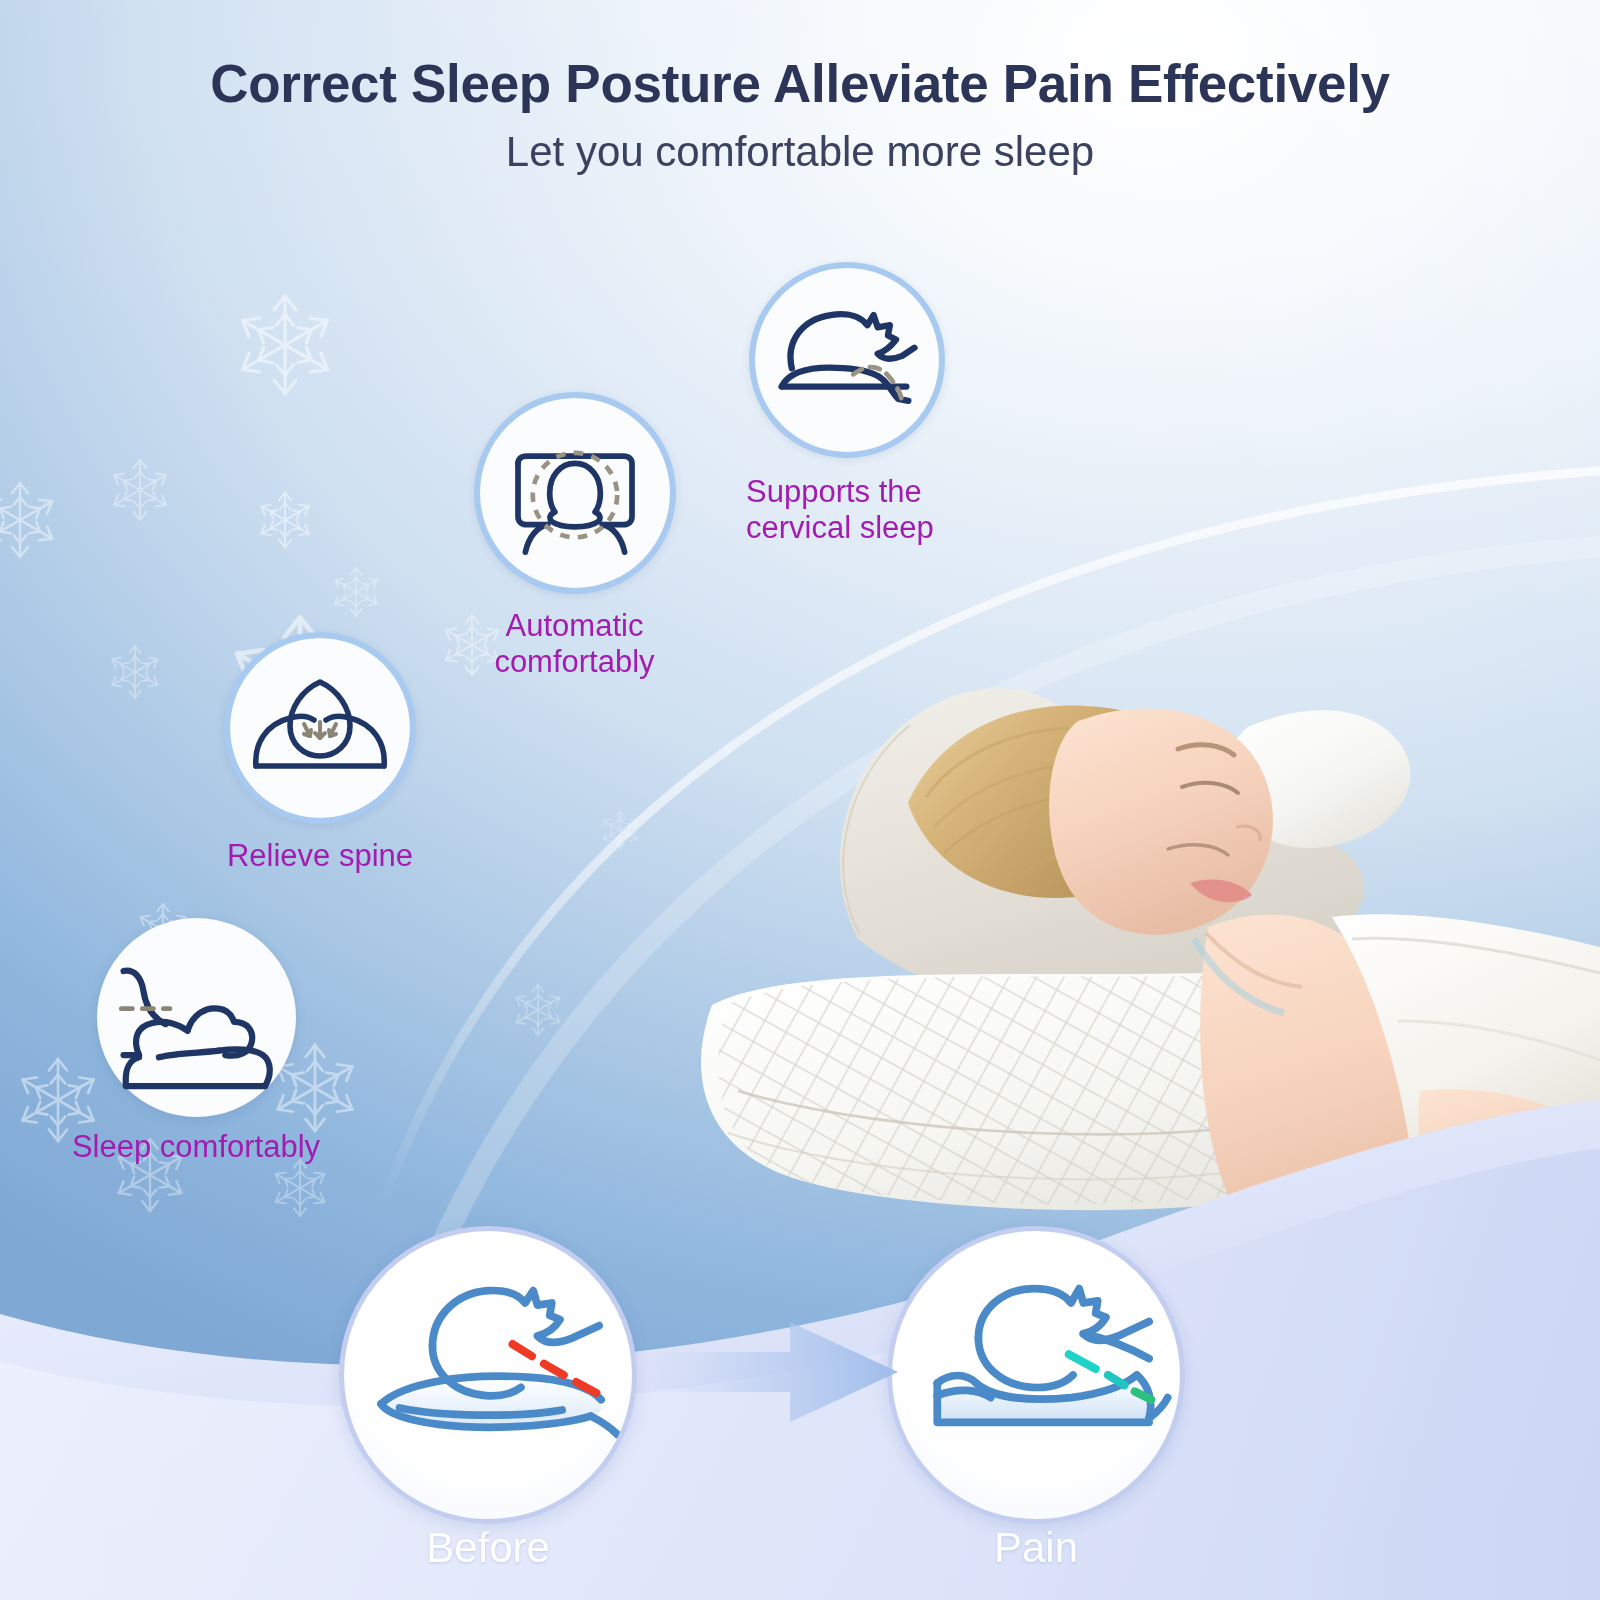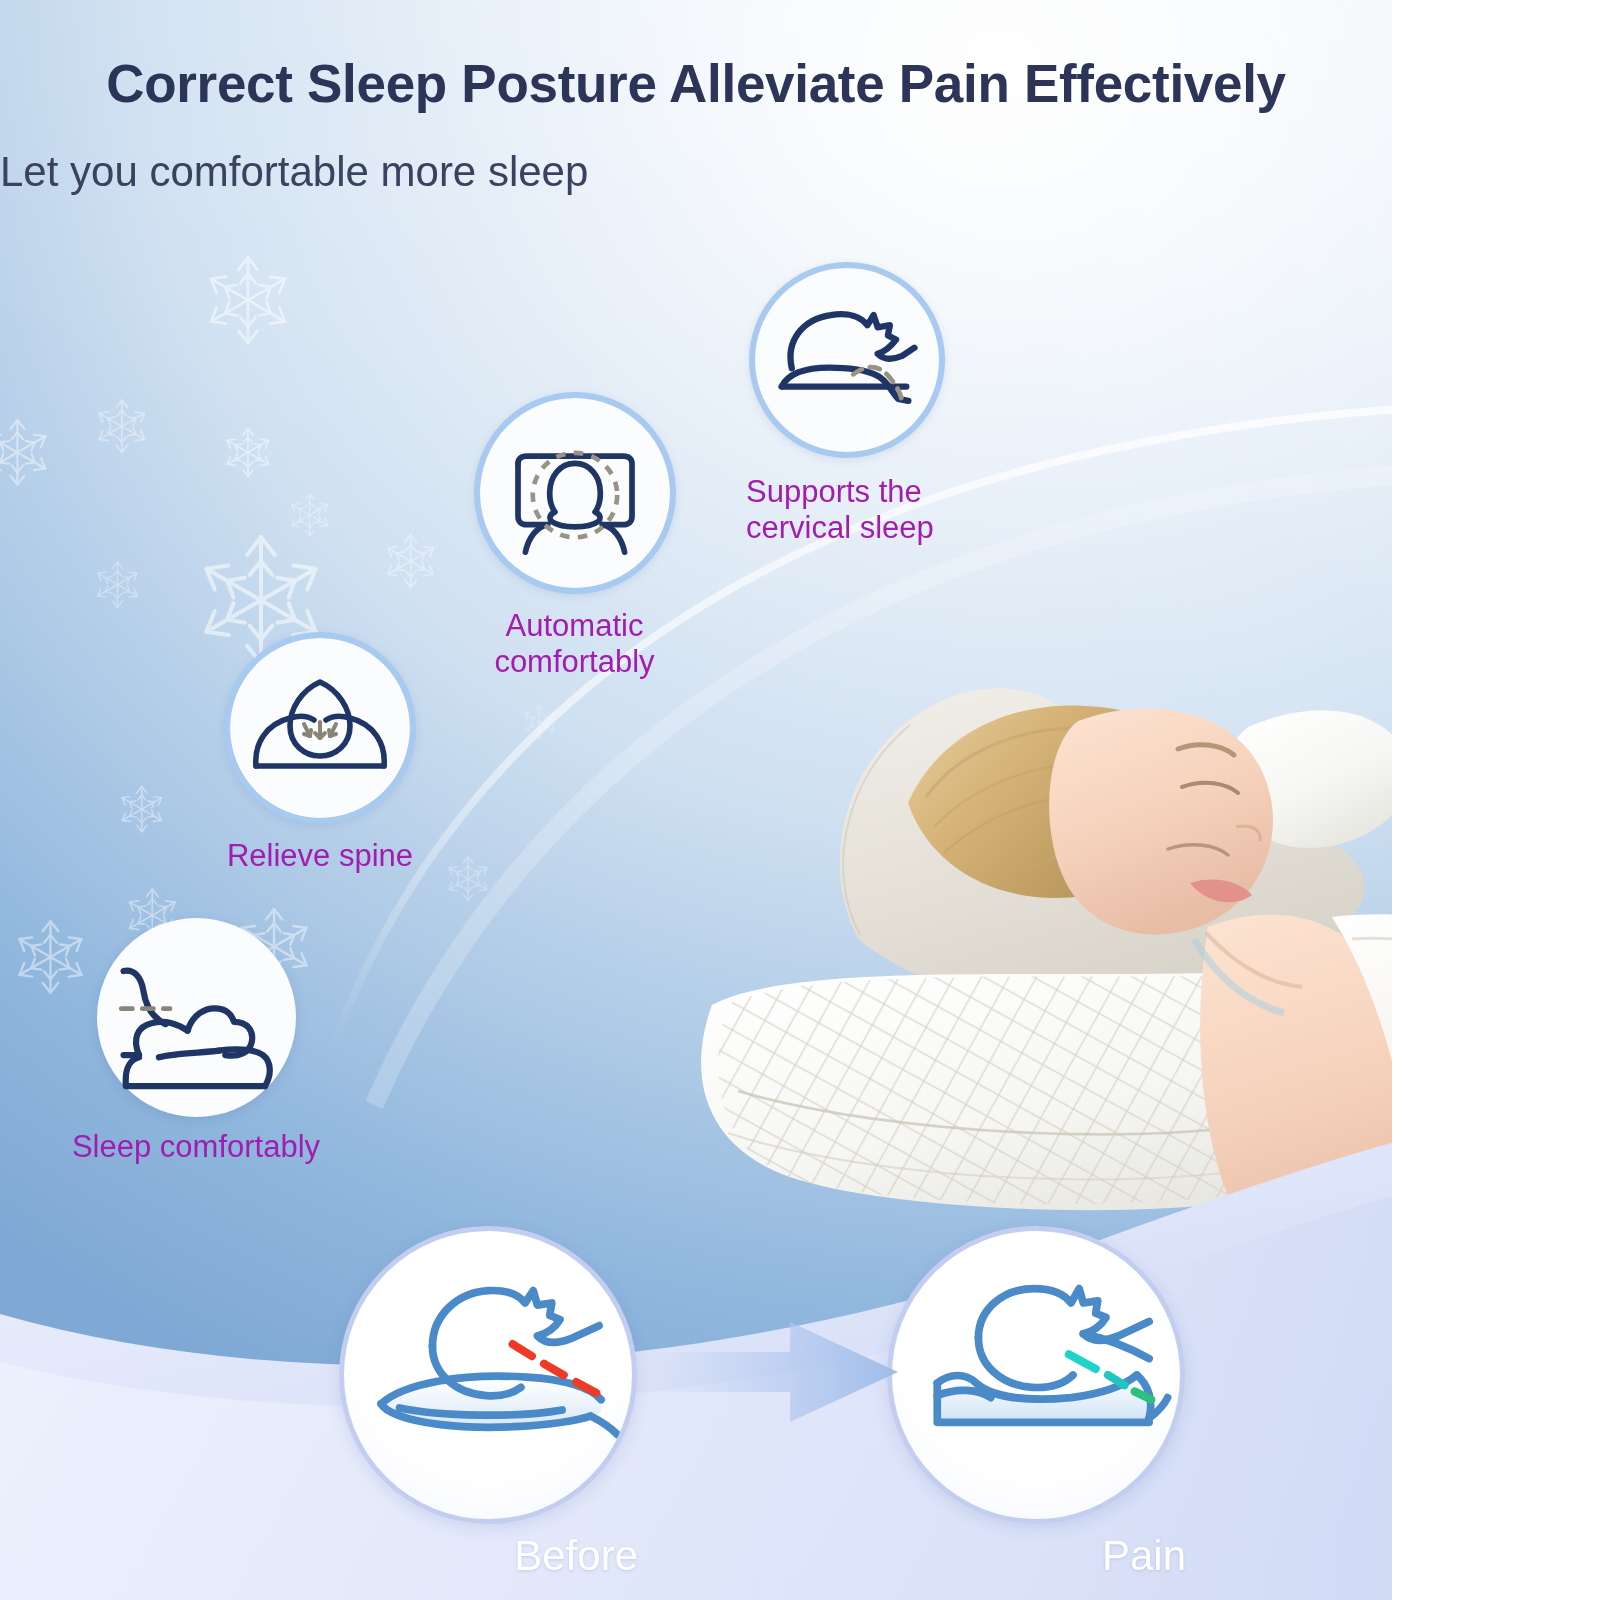--- a/index.html
+++ b/index.html
@@ -1,21 +1,21 @@
 <!DOCTYPE html>
 <html><head>
 <meta charset="utf-8">
 <style>
   html,body{margin:0;padding:0;}
   body{
     width:1600px;height:1600px;overflow:hidden;
     font-family:"Liberation Sans","DejaVu Sans",sans-serif;
     background:#ffffff;
   }
-  #stage{position:relative;width:1392px;height:1600px;overflow:hidden;}
+  #stage{position:relative;width:1600px;height:1600px;overflow:hidden;}
 
   
   .bg-base{
     position:absolute;inset:0;
     background:
       radial-gradient(118% 92% at 72% 4%, #ffffff 0%, #f4f8fc 16%, #e2ecf7 34%, #cfe0f1 52%, #aecae6 70%, #8fb6dd 86%, #7fa8d4 100%);
   }
   .bg-sheen{
     position:absolute;inset:0;
     background:linear-gradient(207deg, rgba(255,255,255,.55) 0%, rgba(255,255,255,.10) 26%, rgba(255,255,255,0) 46%);
@@ -24,21 +24,22 @@
 
   
   .headline{
     position:absolute;left:0;right:0;top:53px;
     text-align:center;
     font-size:53px;font-weight:700;letter-spacing:-.3px;
     color:#2c3557;
     white-space:nowrap;
   }
   .subheadline{
-    position:absolute;left:0;right:0;top:148px;
+    position:absolute;left:0;right:0;top:128px;
+    text-align:center;
     font-size:42px;font-weight:400;
     color:#3a4260;
     white-space:nowrap;
   }
 
   
   .feature{position:absolute;}
   .bubble{
     position:relative;border-radius:50%;
     background:#fafcfe;
@@ -83,23 +84,22 @@
   #cmp-used{left:886px;}
   .cmp-circle{
     width:288px;height:288px;border-radius:50%;
     background:radial-gradient(circle at 50% 38%, #ffffff 0%, #ffffff 58%, #f3f6fd 100%);
     border:5px solid #c2cdf0;
     box-shadow:0 4px 16px rgba(70,100,170,.15);
     margin:0 auto;position:relative;overflow:hidden;
   }
   .cmp-circle svg{display:block;width:100%;height:100%;}
   .cmp-label{
-    margin-top:8px;font-size:42px;font-weight:400;color:#ffffff;
+    font-size:42px;font-weight:400;color:#ffffff;
     text-shadow:0 1px 3px rgba(90,115,180,.25);
-    text-align:right;
   }
   .arrow{position:absolute;left:648px;top:1316px;width:250px;height:112px;}
   .arrow svg{display:block;width:100%;height:100%;}
 </style>
 </head>
 <body>
 
 <div id="stage">
 
   <div class="bg-base"></div>

